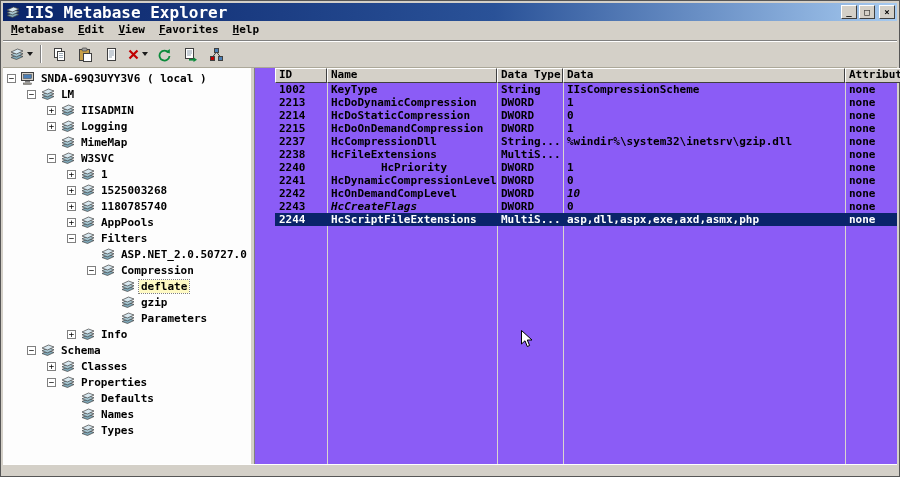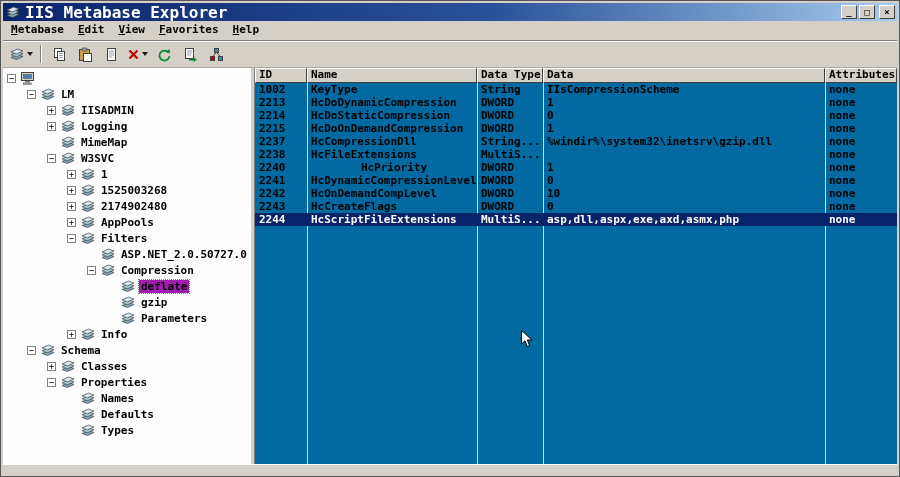--- a/index.html
+++ b/index.html
@@ -24,25 +24,25 @@
   .dd-arrow { width:0; height:0; border-left:3px solid transparent; border-right:3px solid transparent; border-top:4px solid #1a1a1a; }
   .tb-sep { width:2px; height:18px; border-left:1px solid #808080; border-right:1px solid #fff; margin:0 4px; }
 
   .main { flex:1; min-height:0; display:flex; }
   .tree-panel { width:248px; flex:none; background:#fdfdfd; overflow:hidden; padding-top:2px; }
   .tree-row { display:flex; align-items:center; height:16px; font-size:11px; white-space:nowrap; }
   .expander { width:9px; height:9px; flex:none; border:1px solid #808080; background:#fff; font-size:9px; line-height:7px; text-align:center; margin-right:4px; color:#000; }
   .exp-spacer { width:13px; flex:none; }
   .tree-icon { flex:none; display:flex; margin-right:3px; }
   .tree-label { font-weight:bold; padding:0 2px; color:#000; }
-  .tree-label.sel-inactive { background:#a21caf; outline:1px dotted #808080; }
+  .tree-label.sel-inactive { background:#fef9c3; outline:1px dotted #808080; }
 
   .splitter { width:4px; flex:none; background:#d4d0c8; border-right:1px solid #808080; }
 
-  .listview { flex:1; min-width:0; background:#0369a1; display:flex; flex-direction:column; }
+  .listview { flex:1; min-width:0; background:#8b5cf6; display:flex; flex-direction:column;padding-left:20px; }
   .lv-header { display:flex; height:15px; flex:none; }
   .hdr-cell { flex:none; background:#d4d0c8; border:1px solid; border-color:#fff #404040 #404040 #fff; font-size:11px; font-weight:bold; line-height:12px; padding-left:3px; white-space:nowrap; overflow:hidden; }
   .lv-body { position:relative; flex:1; overflow:hidden; }
   .gridline { position:absolute; top:0; bottom:0; width:1px; background:#d9d6ce; }
   .lv-row { display:flex; height:13px; line-height:13px; font-size:11px; font-weight:bold; position:relative; white-space:nowrap; color:#000; }
   .lv-row.selected { background:#0a246a; color:#fff; }
   .lv-cell { flex:none; padding-left:4px; white-space:nowrap; overflow:hidden; }
 
   .statusbar { height:10px; flex:none; background:#d4d0c8; border-top:1px solid #fff; }
 
@@ -141,20 +141,21 @@
         <div class="tree-row" style="padding-left: 4px;">
           <span class="expander">−</span>
           <span class="tree-icon">
             <svg width="16" height="14" viewBox="0 0 16 14">
               <rect x="1.5" y="1.5" width="12" height="8" fill="#d4d0c8" stroke="#404040"></rect>
               <rect x="3.5" y="3.5" width="8" height="4" fill="#4a7eb5" stroke="#404040" stroke-width="0.5"></rect>
               <rect x="5" y="10" width="5" height="1.5" fill="#808080"></rect>
               <rect x="3.5" y="12" width="8" height="1.3" fill="#b0aca0" stroke="#404040" stroke-width="0.5"></rect>
             </svg>
           </span>
+          <span class="tree-label">SNDA-69Q3UYY3V6 ( local )</span>
         </div>
         <div class="tree-row" style="padding-left: 24px;">
           <span class="expander">−</span>
           <span class="tree-icon">
             <svg width="16" height="14" viewBox="0 0 16 14">
               <path d="M2 10.5 L8.5 7.5 L14 9.5 L7.5 12.5 Z" fill="#7fa8b8" stroke="#404040" stroke-width="0.7"></path>
               <path d="M2 7.8 L8.5 4.8 L14 6.8 L7.5 9.8 Z" fill="#a8c8d4" stroke="#404040" stroke-width="0.7"></path>
               <path d="M2 5 L8.5 2 L14 4 L7.5 7 Z" fill="#d8e8f0" stroke="#404040" stroke-width="0.7"></path>
             </svg>
           </span>
@@ -228,21 +229,21 @@
         </div>
         <div class="tree-row" style="padding-left: 64px;">
           <span class="expander">+</span>
           <span class="tree-icon">
             <svg width="16" height="14" viewBox="0 0 16 14">
               <path d="M2 10.5 L8.5 7.5 L14 9.5 L7.5 12.5 Z" fill="#7fa8b8" stroke="#404040" stroke-width="0.7"></path>
               <path d="M2 7.8 L8.5 4.8 L14 6.8 L7.5 9.8 Z" fill="#a8c8d4" stroke="#404040" stroke-width="0.7"></path>
               <path d="M2 5 L8.5 2 L14 4 L7.5 7 Z" fill="#d8e8f0" stroke="#404040" stroke-width="0.7"></path>
             </svg>
           </span>
-          <span class="tree-label">2174902480</span>
+          <span class="tree-label">1180785740</span>
         </div>
         <div class="tree-row" style="padding-left: 64px;">
           <span class="expander">+</span>
           <span class="tree-icon">
             <svg width="16" height="14" viewBox="0 0 16 14">
               <path d="M2 10.5 L8.5 7.5 L14 9.5 L7.5 12.5 Z" fill="#7fa8b8" stroke="#404040" stroke-width="0.7"></path>
               <path d="M2 7.8 L8.5 4.8 L14 6.8 L7.5 9.8 Z" fill="#a8c8d4" stroke="#404040" stroke-width="0.7"></path>
               <path d="M2 5 L8.5 2 L14 4 L7.5 7 Z" fill="#d8e8f0" stroke="#404040" stroke-width="0.7"></path>
             </svg>
           </span>
@@ -360,32 +361,32 @@
         </div>
         <div class="tree-row" style="padding-left: 64px;">
           <span class="exp-spacer"></span>
           <span class="tree-icon">
             <svg width="16" height="14" viewBox="0 0 16 14">
               <path d="M2 10.5 L8.5 7.5 L14 9.5 L7.5 12.5 Z" fill="#7fa8b8" stroke="#404040" stroke-width="0.7"></path>
               <path d="M2 7.8 L8.5 4.8 L14 6.8 L7.5 9.8 Z" fill="#a8c8d4" stroke="#404040" stroke-width="0.7"></path>
               <path d="M2 5 L8.5 2 L14 4 L7.5 7 Z" fill="#d8e8f0" stroke="#404040" stroke-width="0.7"></path>
             </svg>
           </span>
+          <span class="tree-label">Defaults</span>
+        </div>
+        <div class="tree-row" style="padding-left: 64px;">
+          <span class="exp-spacer"></span>
+          <span class="tree-icon">
+            <svg width="16" height="14" viewBox="0 0 16 14">
+              <path d="M2 10.5 L8.5 7.5 L14 9.5 L7.5 12.5 Z" fill="#7fa8b8" stroke="#404040" stroke-width="0.7"></path>
+              <path d="M2 7.8 L8.5 4.8 L14 6.8 L7.5 9.8 Z" fill="#a8c8d4" stroke="#404040" stroke-width="0.7"></path>
+              <path d="M2 5 L8.5 2 L14 4 L7.5 7 Z" fill="#d8e8f0" stroke="#404040" stroke-width="0.7"></path>
+            </svg>
+          </span>
           <span class="tree-label">Names</span>
-        </div>
-        <div class="tree-row" style="padding-left: 64px;">
-          <span class="exp-spacer"></span>
-          <span class="tree-icon">
-            <svg width="16" height="14" viewBox="0 0 16 14">
-              <path d="M2 10.5 L8.5 7.5 L14 9.5 L7.5 12.5 Z" fill="#7fa8b8" stroke="#404040" stroke-width="0.7"></path>
-              <path d="M2 7.8 L8.5 4.8 L14 6.8 L7.5 9.8 Z" fill="#a8c8d4" stroke="#404040" stroke-width="0.7"></path>
-              <path d="M2 5 L8.5 2 L14 4 L7.5 7 Z" fill="#d8e8f0" stroke="#404040" stroke-width="0.7"></path>
-            </svg>
-          </span>
-          <span class="tree-label">Defaults</span>
         </div>
         <div class="tree-row" style="padding-left: 64px;">
           <span class="exp-spacer"></span>
           <span class="tree-icon">
             <svg width="16" height="14" viewBox="0 0 16 14">
               <path d="M2 10.5 L8.5 7.5 L14 9.5 L7.5 12.5 Z" fill="#7fa8b8" stroke="#404040" stroke-width="0.7"></path>
               <path d="M2 7.8 L8.5 4.8 L14 6.8 L7.5 9.8 Z" fill="#a8c8d4" stroke="#404040" stroke-width="0.7"></path>
               <path d="M2 5 L8.5 2 L14 4 L7.5 7 Z" fill="#d8e8f0" stroke="#404040" stroke-width="0.7"></path>
             </svg>
           </span>
@@ -459,26 +460,26 @@
             <div class="lv-cell" style="width: 52px;">2241</div>
             <div class="lv-cell" style="width: 170px;">HcDynamicCompressionLevel</div>
             <div class="lv-cell" style="width: 66px;">DWORD</div>
             <div class="lv-cell" style="width: 282px;">0</div>
             <div class="lv-cell" style="width: 72px;">none</div>
           </div>
           <div class="lv-row">
             <div class="lv-cell" style="width: 52px;">2242</div>
             <div class="lv-cell" style="width: 170px;">HcOnDemandCompLevel</div>
             <div class="lv-cell" style="width: 66px;">DWORD</div>
-            <div class="lv-cell" style="width: 282px;">10</div>
+            <div class="lv-cell" style="width: 282px; font-style: italic;">10</div>
             <div class="lv-cell" style="width: 72px;">none</div>
           </div>
           <div class="lv-row">
             <div class="lv-cell" style="width: 52px;">2243</div>
-            <div class="lv-cell" style="width: 170px;">HcCreateFlags</div>
+            <div class="lv-cell" style="width: 170px; font-style: italic;">HcCreateFlags</div>
             <div class="lv-cell" style="width: 66px;">DWORD</div>
             <div class="lv-cell" style="width: 282px;">0</div>
             <div class="lv-cell" style="width: 72px;">none</div>
           </div>
           <div class="lv-row selected">
             <div class="lv-cell" style="width: 52px;">2244</div>
             <div class="lv-cell" style="width: 170px;">HcScriptFileExtensions</div>
             <div class="lv-cell" style="width: 66px;">MultiS...</div>
             <div class="lv-cell" style="width: 282px;">asp,dll,aspx,exe,axd,asmx,php</div>
             <div class="lv-cell" style="width: 72px;">none</div>

